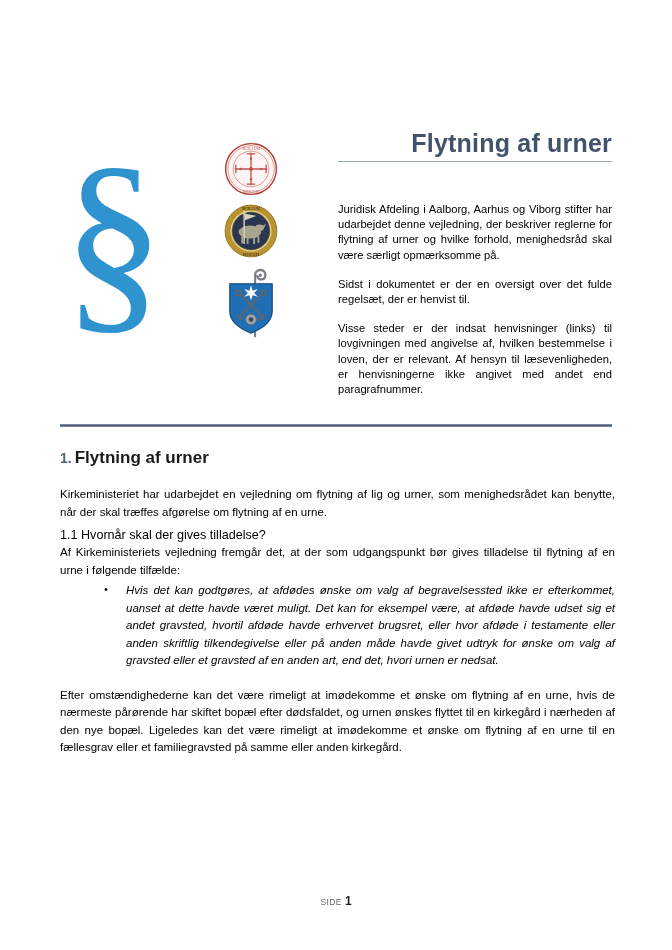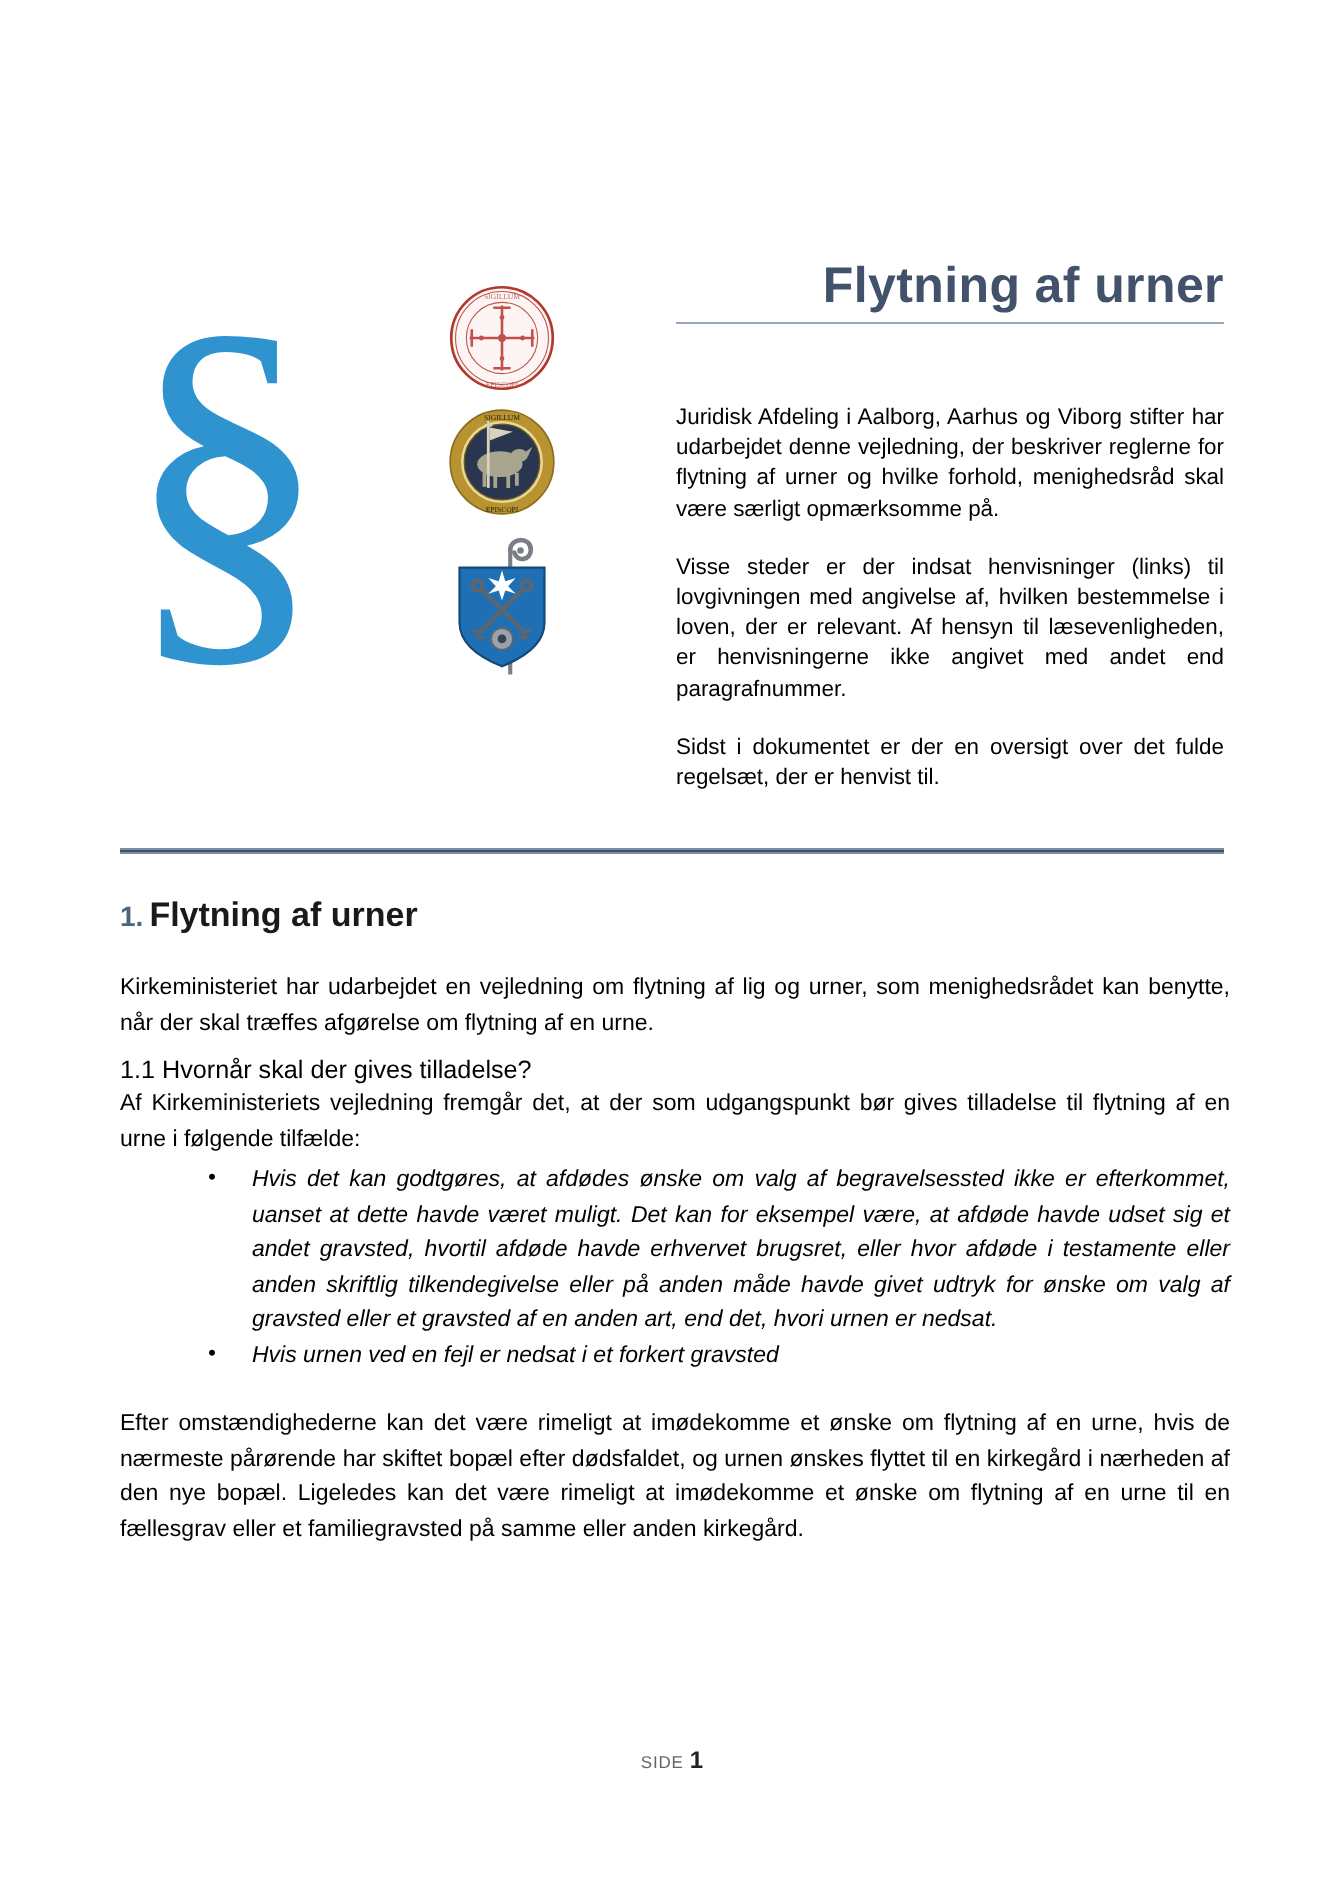--- a/index.html
+++ b/index.html
@@ -175,21 +175,21 @@
     left: 0;
     top: -1px;
     font-size: 11px;
     color: #000;
   }
 
   
   .footer {
     position: absolute;
     left: 0;
-    top: 871px;
+    top: 891px;
     width: 672px;
     text-align: center;
     color: #555;
   }
   .footer .side-label {
     font-size: 8.5px;
     letter-spacing: 0.4px;
     color: #666;
   }
   .footer .page-num {
@@ -299,22 +299,22 @@
 
       </div>
     </div>
 
     <div class="title-col">
       <h1 class="doc-title">Flytning af urner</h1>
       <div class="title-rule"></div>
 
       <div class="intro">
         <p>Juridisk Afdeling i Aalborg, Aarhus og Viborg stifter har udarbejdet denne vejledning, der beskriver reglerne for flytning af urner og hvilke forhold, menighedsråd skal være særligt opmærksomme på.</p>
+        <p>Sidst i dokumentet er der en oversigt over det fulde regelsæt, der er henvist til.</p>
         <p>Visse steder er der indsat henvisninger (links) til lovgivningen med angivelse af, hvilken bestemmelse i loven, der er relevant. Af hensyn til læsevenligheden, er henvisningerne ikke angivet med andet end paragrafnummer.</p>
-        <p>Sidst i dokumentet er der en oversigt over det fulde regelsæt, der er henvist til.</p>
       </div>
     </div>
   </div>
 
   <div class="main-rule"></div>
 
   <div class="body">
 
     <h2 class="section">
       <span class="num">1.</span><span>Flytning af urner</span>
@@ -322,21 +322,20 @@
 
 
     <p class="body-text gap">Kirkeministeriet har udarbejdet en vejledning om flytning af lig og urner, som menighedsrådet kan benytte, når der skal træffes afgørelse om flytning af en urne.</p>
 
     <h3 class="subsection" style="margin-top:5px;">1.1 Hvornår skal der gives tilladelse?</h3>
 
     <p class="body-text">Af Kirkeministeriets vejledning fremgår det, at der som udgangspunkt bør gives tilladelse til flytning af en urne i følgende tilfælde:</p>
 
     <ul class="bullets">
       <li>Hvis det kan godtgøres, at afdødes ønske om valg af begravelsessted ikke er efterkommet, uanset at dette havde været muligt. Det kan for eksempel være, at afdøde havde udset sig et andet gravsted, hvortil afdøde havde erhvervet brugsret, eller hvor afdøde i testamente eller anden skriftlig tilkendegivelse eller på anden måde havde givet udtryk for ønske om valg af gravsted eller et gravsted af en anden art, end det, hvori urnen er nedsat.</li>
-      <li>Hvis urnen ved en fejl er nedsat i et forkert gravsted</li>
     </ul>
 
 
     <p class="body-text gap">Efter omstændighederne kan det være rimeligt at imødekomme et ønske om flytning af en urne, hvis de nærmeste pårørende har skiftet bopæl efter dødsfaldet, og urnen ønskes flyttet til en kirkegård i nærheden af den nye bopæl. Ligeledes kan det være rimeligt at imødekomme et ønske om flytning af en urne til en fællesgrav eller et familiegravsted på samme eller anden kirkegård.</p>
   </div>
 
   <div class="footer">
     <span class="side-label">SIDE</span><span class="page-num">1</span>
   </div>
 

